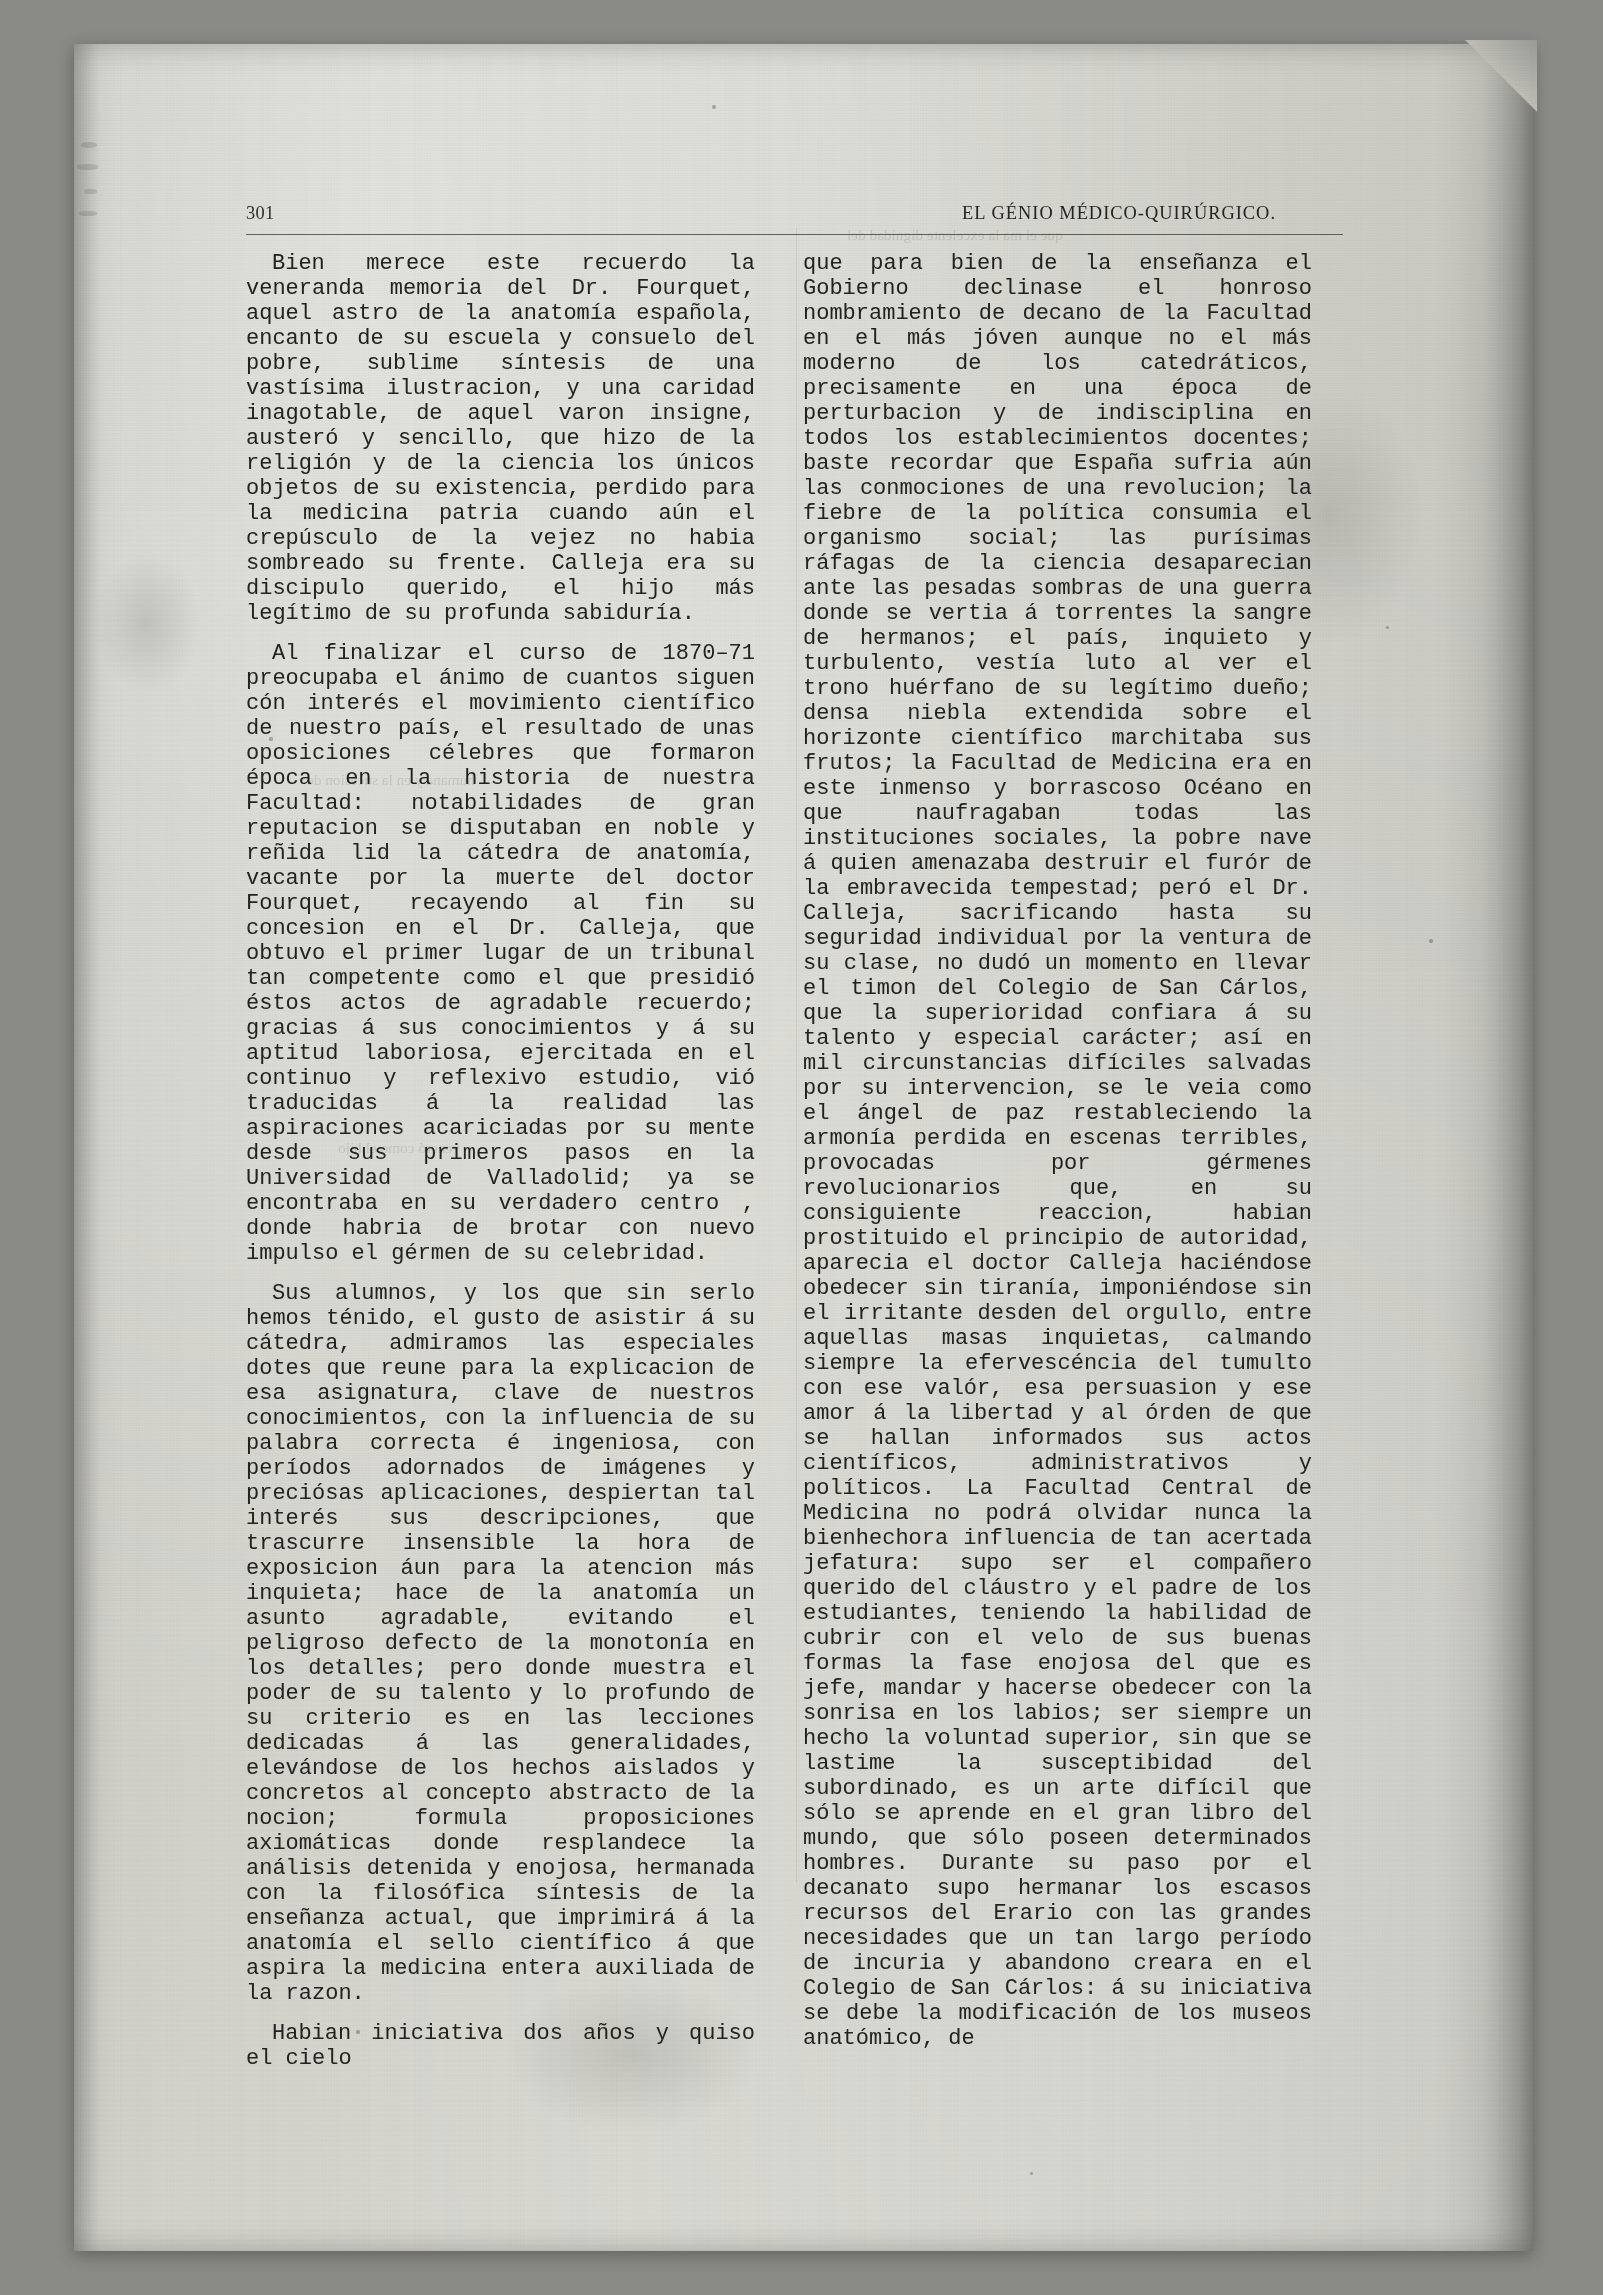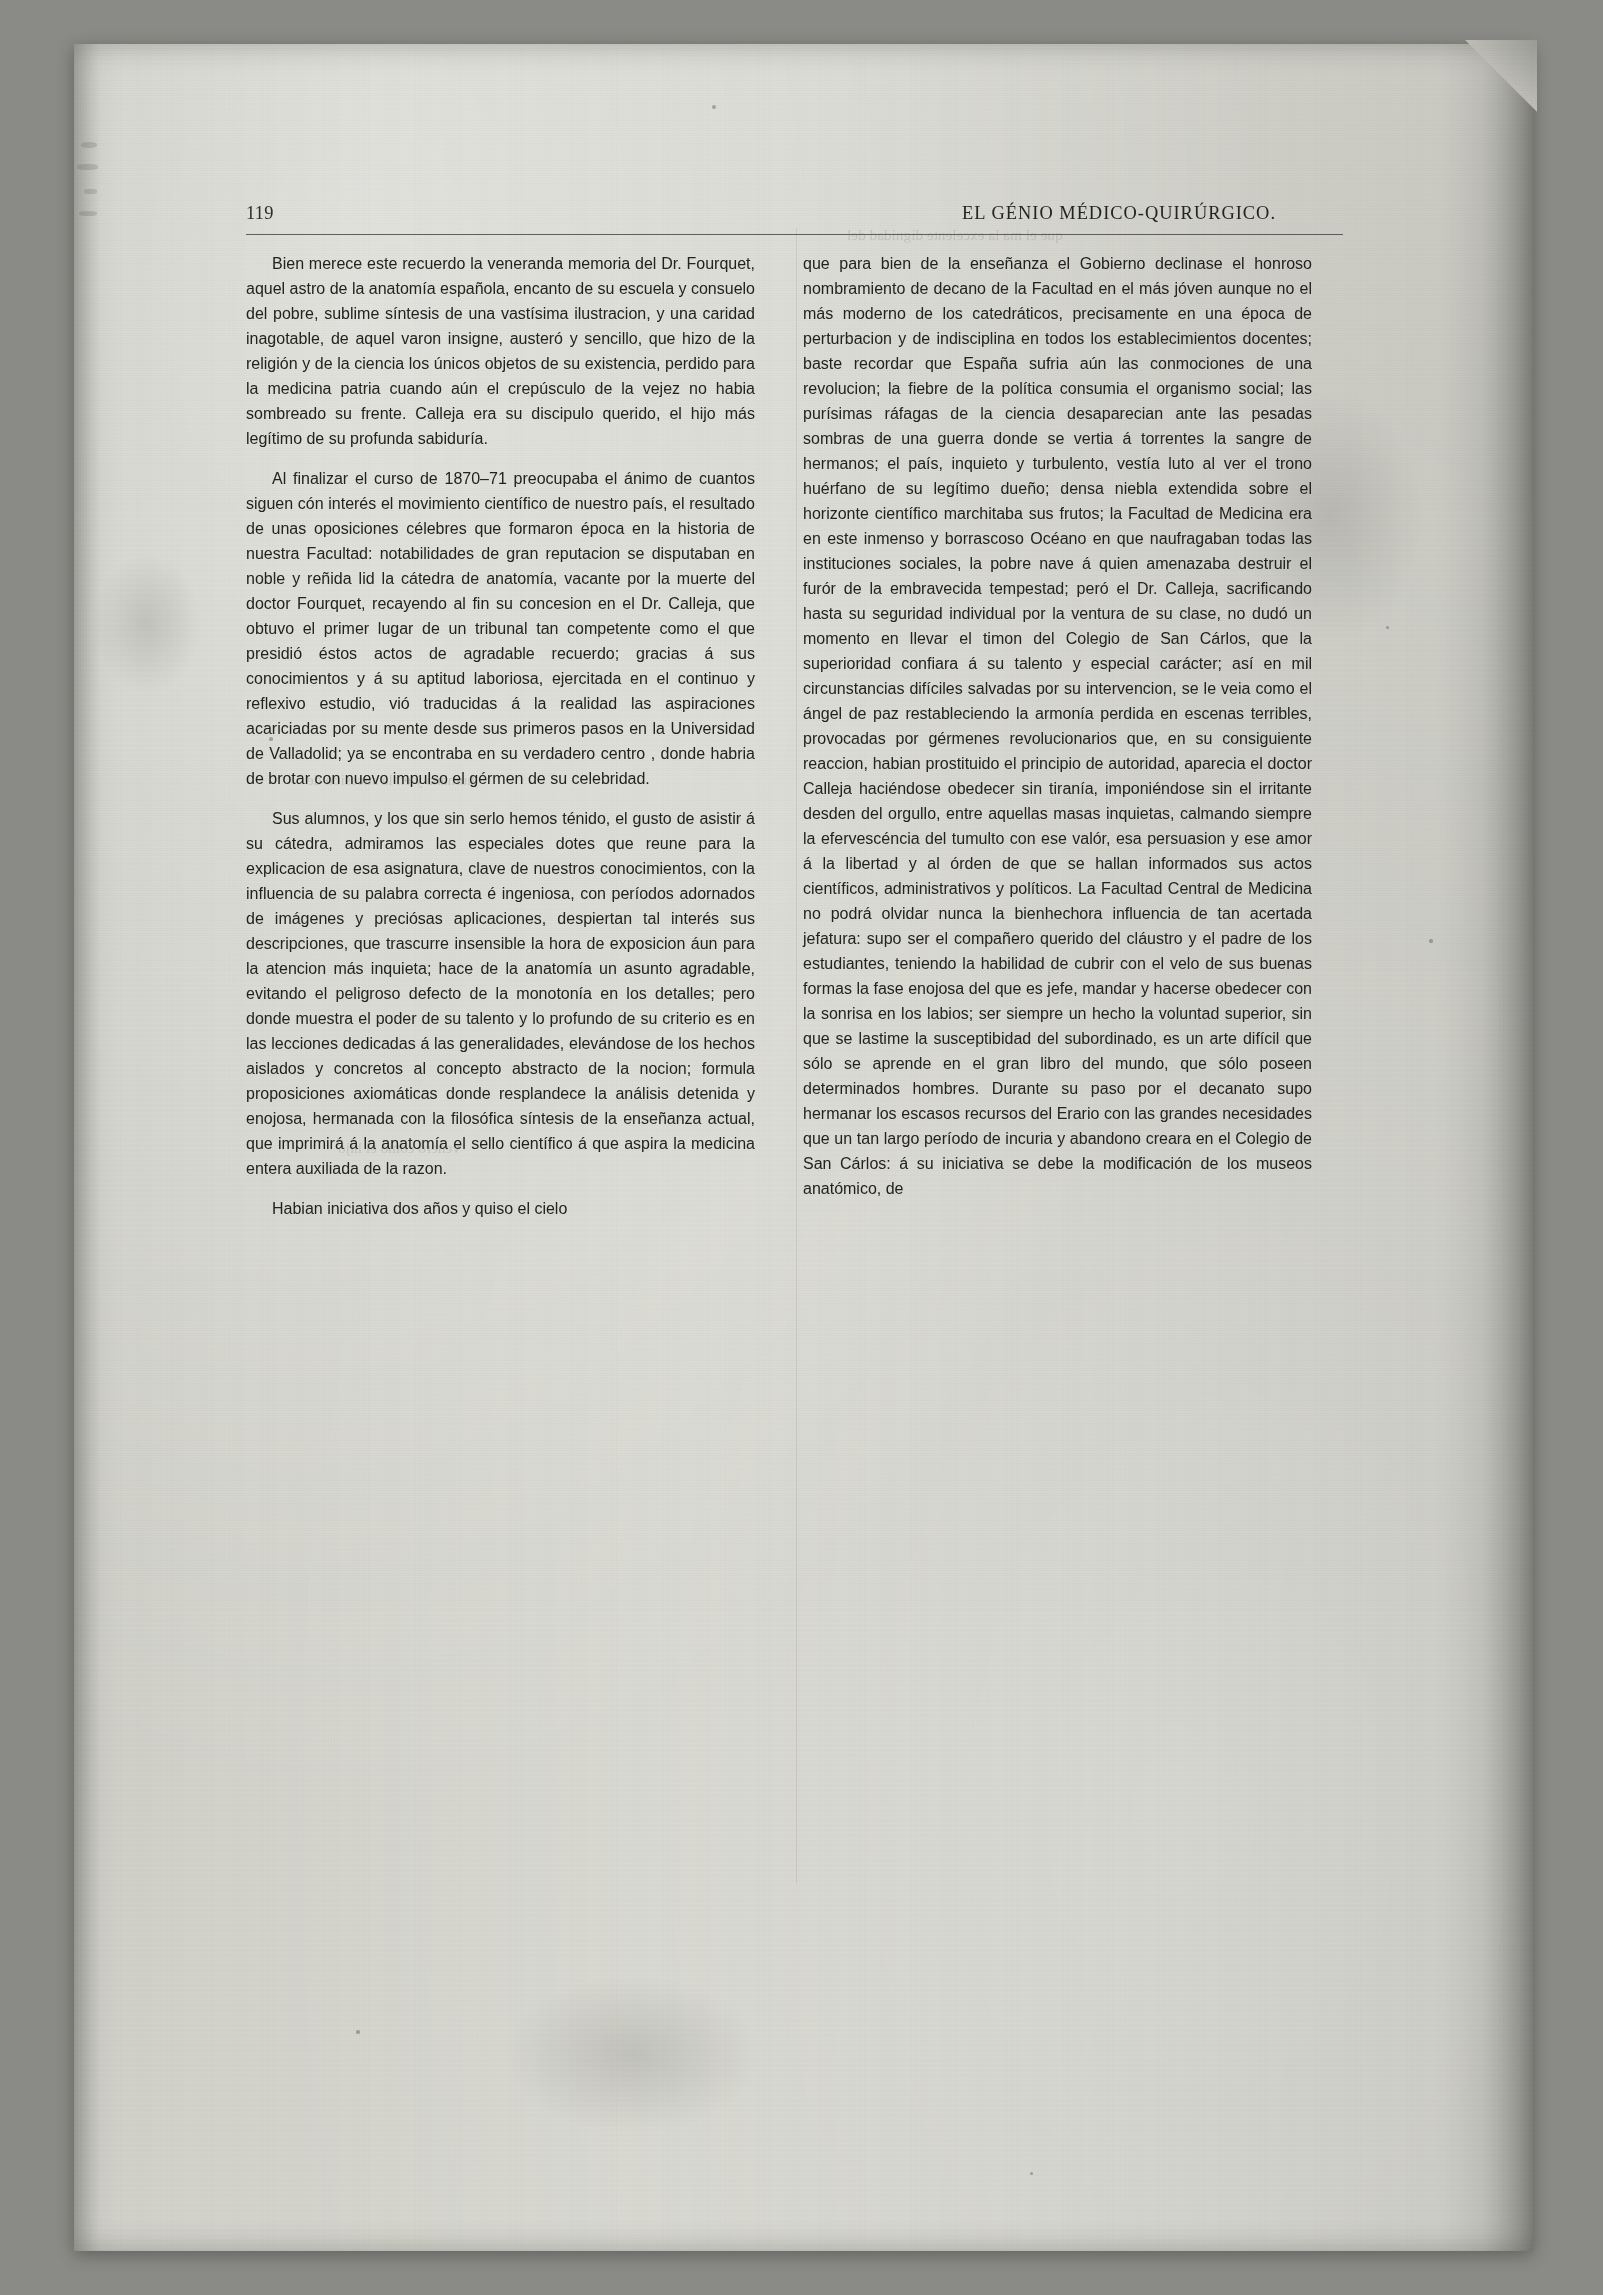--- a/index.html
+++ b/index.html
@@ -103,26 +103,26 @@
     width: 1097px;
     opacity: 0.85;
   }
   .columns {
     display: flex;
     margin-top: 16px;
     width: 1097px;
   }
   .col {
     width: 509px;
-    font-size: 16px;
+    font-size: 22px;
     line-height: 25px;
     text-align: justify;
     color: #22221f;
     hyphens: manual;
-    font-family: Liberation Sans, sans-serif;
+    font-family: Liberation Mono, monospace;
   }
   .col + .col { margin-left: 48px; }
   .col p { margin: 0; }
   .col p.indent { text-indent: 26px; }
   .col p + p { margin-top: 15px; }
 
   
   .col-divider {
     position: absolute;
     left: 722px;
@@ -194,21 +194,21 @@
 
     <div class="bleed" style="left:773px; top:178px;">que el ma la excelente dignidad del</div>
     <div class="bleed" style="left:233px; top:723px;">humana y en la sucesion de</div>
     <div class="bleed" style="left:264px; top:1091px;">veneró como el hijo</div>
 
     <div class="col-divider"></div>
 
     <div class="content">
 
       <div class="header-row">
-        <div class="folio">119</div>
+        <div class="folio">301</div>
         <div class="running-head">EL GÉNIO MÉDICO-QUIRÚRGICO.</div>
       </div>
       <div class="rule"></div>
 
       <div class="columns">
 
         <div class="col">
           <p class="indent">Bien merece este recuerdo la veneranda memoria del Dr. Fourquet, aquel astro de la anatomía española, encanto de su escuela y consuelo del pobre, sublime síntesis de una vastísima ilustracion, y una caridad inagotable, de aquel varon insigne, austeró y sencillo, que hizo de la religión y de la ciencia los únicos objetos de su existencia, perdido para la medicina patria cuando aún el crepúsculo de la vejez no habia sombreado su frente. Calleja era su discipulo querido, el hijo más legítimo de su profunda sabiduría.</p>
           <p class="indent">Al finalizar el curso de 1870–71 preocupaba el ánimo de cuantos siguen cón interés el movimiento científico de nuestro país, el resultado de unas oposiciones célebres que formaron época en la historia de nuestra Facultad: notabilidades de gran reputacion se disputaban en noble y reñida lid la cátedra de anatomía, vacante por la muerte del doctor Fourquet, recayendo al fin su concesion en el Dr. Calleja, que obtuvo el primer lugar de un tribunal tan competente como el que presidió éstos actos de agradable recuerdo; gracias á sus conocimientos y á su aptitud laboriosa, ejercitada en el continuo y reflexivo estudio, vió traducidas á la realidad las aspiraciones acariciadas por su mente desde sus primeros pasos en la Universidad de Valladolid; ya se encontraba en su verdadero centro , donde habria de brotar con nuevo impulso el gérmen de su celebridad.</p>
           <p class="indent">Sus alumnos, y los que sin serlo hemos ténido, el gusto de asistir á su cátedra, admiramos las especiales dotes que reune para la explicacion de esa asignatura, clave de nuestros conocimientos, con la influencia de su palabra correcta é ingeniosa, con períodos adornados de imágenes y preciósas aplicaciones, despiertan tal interés sus descripciones, que trascurre insensible la hora de exposicion áun para la atencion más inquieta; hace de la anatomía un asunto agradable, evitando el peligroso defecto de la monotonía en los detalles; pero donde muestra el poder de su talento y lo profundo de su criterio es en las lecciones dedicadas á las generalidades, elevándose de los hechos aislados y concretos al concepto abstracto de la nocion; formula proposiciones axiomáticas donde resplandece la análisis detenida y enojosa, hermanada con la filosófica síntesis de la enseñanza actual, que imprimirá á la anatomía el sello científico á que aspira la medicina entera auxiliada de la razon.</p>

